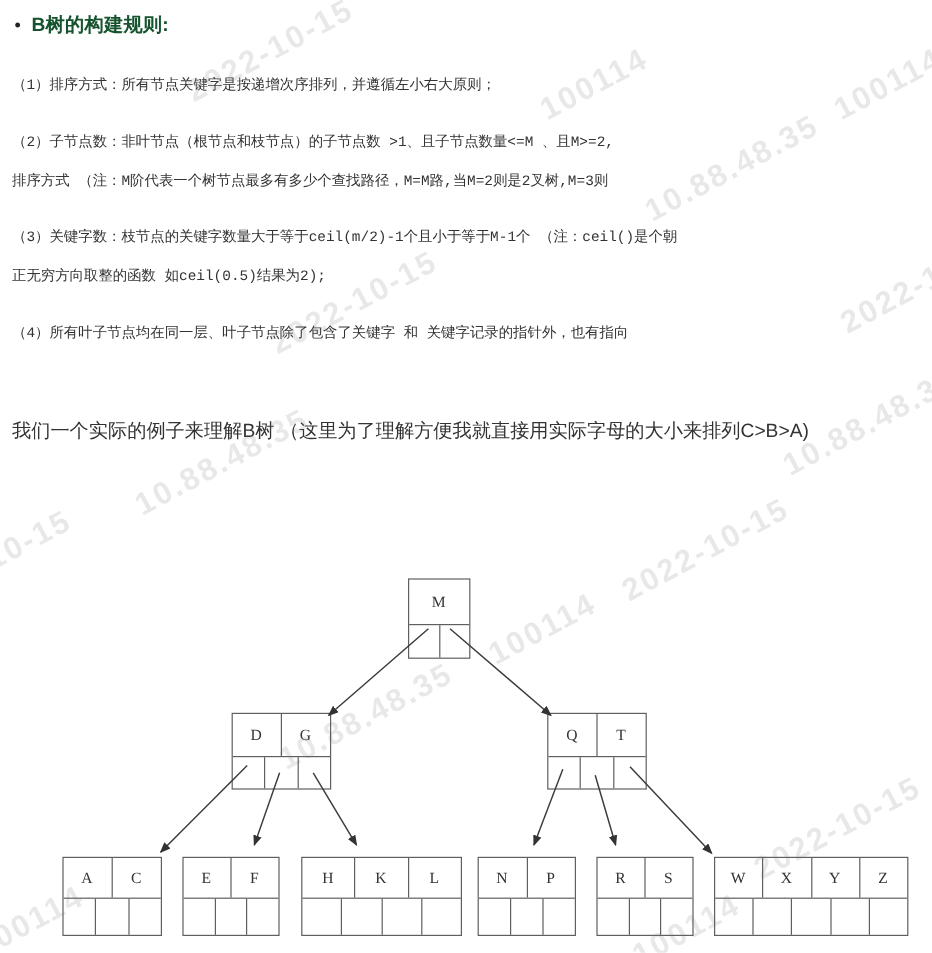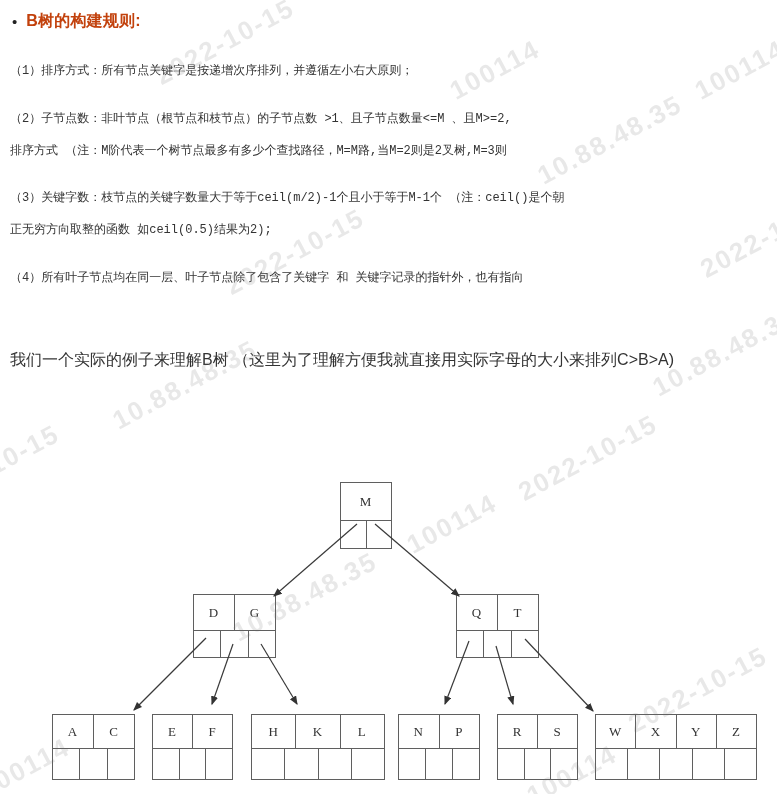--- a/index.html
+++ b/index.html
@@ -8,21 +8,21 @@
   }
   *{box-sizing:border-box;margin:0;padding:0}
   html,body{width:777px;height:794px;background:var(--bg);overflow:hidden;}
   body{font-family:"Liberation Sans",sans-serif;color:var(--ink);position:relative;}
   #page{position:relative;width:777px;height:794px;}
 
   
   .textblock{position:absolute;top:8px;left:10px;width:758px;}
   .title-row{display:flex;align-items:center;height:26px;}
   .bullet{font-size:15px;margin:0 9px 0 2px;color:#222;}
-  .title{font-size:16px;font-weight:bold;color:#c2410c;letter-spacing:0.2px;}
+  .title{font-size:16px;font-weight:bold;color:#14532d;letter-spacing:0.2px;}
   .para{margin-top:16px;}
   .para .line{font-size:12px;line-height:32px;white-space:nowrap;font-family:Liberation Mono, monospace;}
   .para.p1{margin-top:21px}
   .para.p2{}
   .para.p3{margin-top:15px}
   .para.p4{}
   .intro{margin-top:50px;font-size:16px;line-height:32px;white-space:nowrap;}
 
   
   .node{position:absolute;border:1px solid var(--line);background:#fff;}

